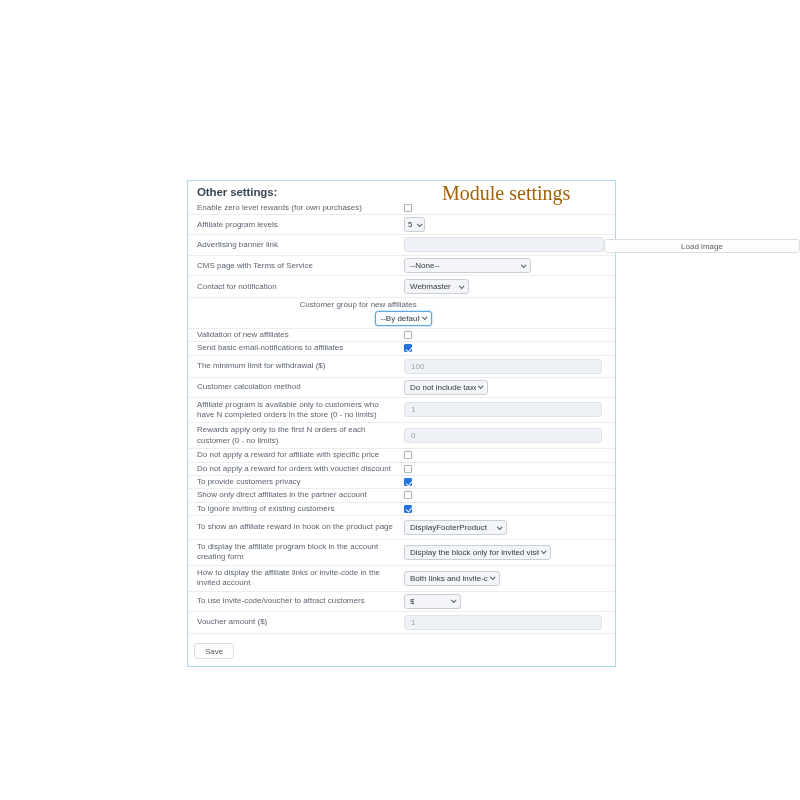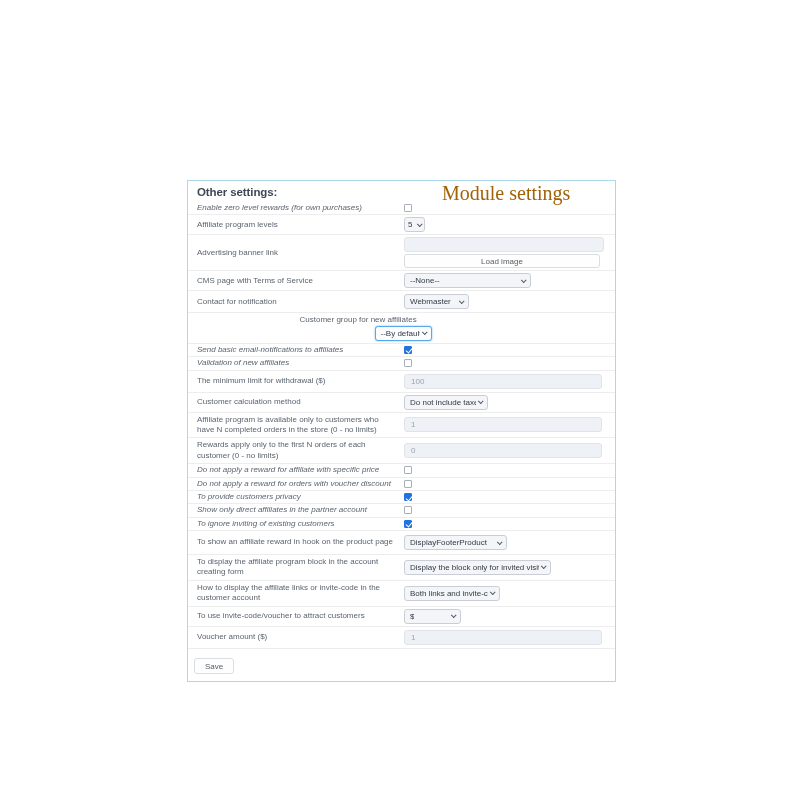--- a/index.html
+++ b/index.html
@@ -21,29 +21,29 @@
   .watermark {
     position:absolute; left:254px; top:1px;
     font-family:"Liberation Serif", serif; font-size:20px; color:#a16207;
     white-space:nowrap;
   }
   .row {
     display:flex; align-items:center;
     border-bottom:1px solid #ededed;
     padding:2px 6px 2px 9px;
   }
-  .row-cb { padding-top:1px; padding-bottom:1px; min-height:11px;font-style:italic; }
+  .row-cb { padding-top:1px; padding-bottom:1px; min-height:11px; }
   .row-sel { min-height:20px; }
   .row-input { min-height:20px; }
   .lbl {
     width:207px; flex-shrink:0; padding-right:6px;
     font-size:8px; line-height:1.3; color:#5b6470;
   }
   .ctrl { flex:1; display:flex; align-items:center; }
-  .ctrl-stack { flex-direction:column; align-items:flex-start; }
+  .ctrl-stack { flex-direction:row; align-items:flex-start; }
   
   .sel {
     display:inline-flex; align-items:center; justify-content:space-between;
     height:15px; padding:0 5px;
     background:#f3f5f8; border:1px solid #c9ced6; border-radius:3px;
     font-size:8px; color:#333a44; cursor:default; white-space:nowrap;
   }
   .sel.focused {
     background:#fbfdff; border-color:#58a7e8;
     box-shadow:0 0 2px rgba(74,159,224,.75);
@@ -143,30 +143,30 @@
     <div class="lbl">Customer group for new affiliates</div>
     <div class="ctrl">
       <div class="sel focused" style="width:57px;">
         <span class="sv">--By default--</span>
         <span class="chev" style="margin-left:2px;"></span>
       </div>
     </div>
   </div>
 
   <div class="row row-cb">
+    <div class="lbl">Validation of new affiliates</div>
+    <div class="ctrl">
+      <div class="cb"></div>
+    </div>
+  </div>
+
+  <div class="row row-cb">
     <div class="lbl">Send basic email-notifications to affiliates</div>
     <div class="ctrl">
       <div class="cb on"></div>
-    </div>
-  </div>
-
-  <div class="row row-cb">
-    <div class="lbl">Validation of new affiliates</div>
-    <div class="ctrl">
-      <div class="cb"></div>
     </div>
   </div>
 
   <div class="row row-input" style="min-height:22px;">
     <div class="lbl">The minimum limit for withdrawal ($)</div>
     <div class="ctrl">
       <input class="txt" value="100" style="">
     </div>
   </div>
 
@@ -243,21 +243,21 @@
     <div class="lbl">To display the affiliate program block in the account creating form</div>
     <div class="ctrl">
       <div class="sel" style="width:147px;">
         <span class="sv">Display the block only for invited visitors</span>
         <span class="chev" style="margin-left:2px;"></span>
       </div>
     </div>
   </div>
 
   <div class="row row-sel" style="min-height:23px;">
-    <div class="lbl">How to display the affiliate links or invite-code in the customer account</div>
+    <div class="lbl">How to display the affiliate links or invite-code in the invited account</div>
     <div class="ctrl">
       <div class="sel" style="width:96px;">
         <span class="sv">Both links and invite-code</span>
         <span class="chev" style="margin-left:2px;"></span>
       </div>
     </div>
   </div>
 
   <div class="row row-sel" style="min-height:18px;">
     <div class="lbl">To use invite-code/voucher to attract customers</div>

